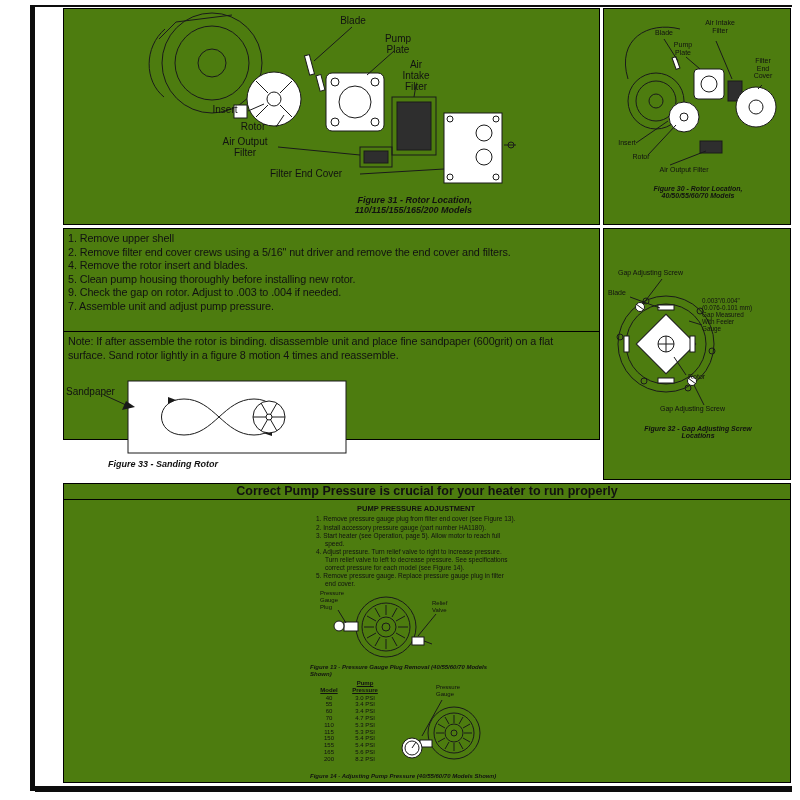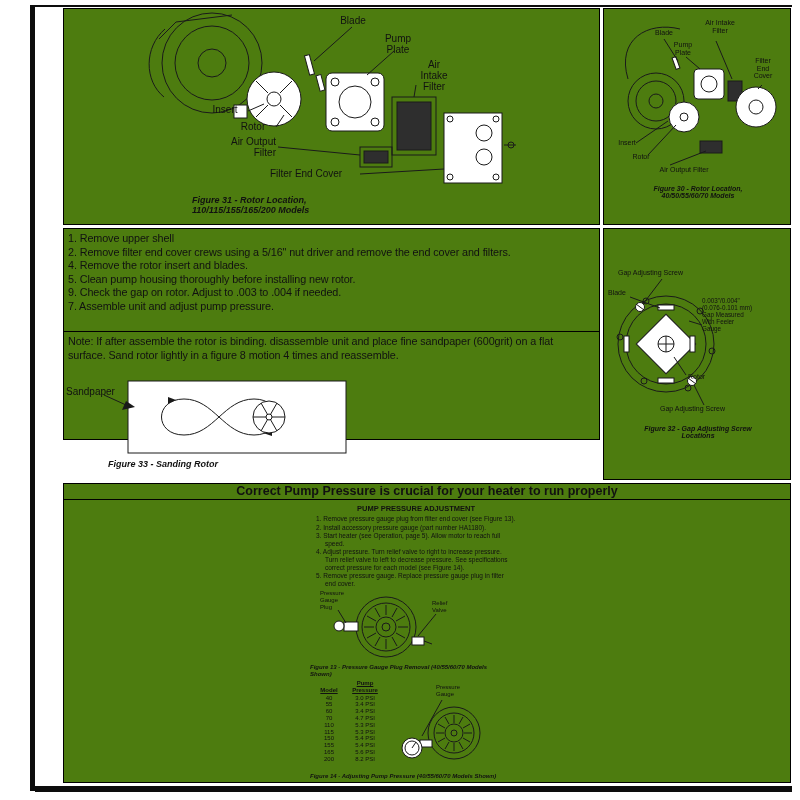--- a/index.html
+++ b/index.html
@@ -83,29 +83,29 @@
       <line class="d" x1="330" y1="42" x2="303" y2="66"></line>
       <line class="d" x1="352" y1="76" x2="350" y2="88"></line>
       <line class="d" x1="184" y1="102" x2="200" y2="95"></line>
       <line class="d" x1="212" y1="118" x2="220" y2="106"></line>
       <line class="d" x1="214" y1="138" x2="296" y2="146"></line>
       <line class="d" x1="296" y1="165" x2="380" y2="160"></line>
     </svg>
     <div class="lbl f10" style="left:266px; top:6px; width:46px;">Blade</div>
     <div class="lbl f10" style="left:312px; top:24px; width:44px;">Pump
 Plate</div>
-    <div class="lbl f10" style="left:348px; top:50px; width:44px;">Air
+    <div class="lbl f10" style="left:330px; top:50px; width:44px;">Air
 Intake
 Filter</div>
     <div class="lbl f10" style="left:140px; top:95px; width:42px;">Insert</div>
     <div class="lbl f10" style="left:168px; top:112px; width:42px;">Rotor</div>
-    <div class="lbl f10" style="left:150px; top:127px; width:62px;text-align:right;">Air Output
+    <div class="lbl f10" style="left:150px; top:127px; width:62px;">Air Output
 Filter</div>
     <div class="lbl f10" style="left:190px; top:159px; width:104px;">Filter End Cover</div>
-    <div class="cap" style="left:128px; top:186px; width:280px; text-align:left; font-size:9px;">Figure 31 - Rotor Location,
+    <div class="cap" style="left:128px; top:186px; width:280px; text-align:right; font-size:9px;">Figure 31 - Rotor Location,
 110/115/155/165/200 Models</div>
   </section>
 
   <section class="box" style="left:603px; top:8px; width:188px; height:217px;">
     <svg class="diag" width="186" height="170" viewBox="0 0 186 170">
       <path class="d" d="M24 70 C 12 30 44 12 76 20"></path>
       <circle class="d" cx="52" cy="92" r="28"></circle>
       <circle class="d" cx="52" cy="92" r="20"></circle>
       <circle class="d" cx="52" cy="92" r="7"></circle>
       <circle class="dw" cx="80" cy="108" r="15"></circle>

